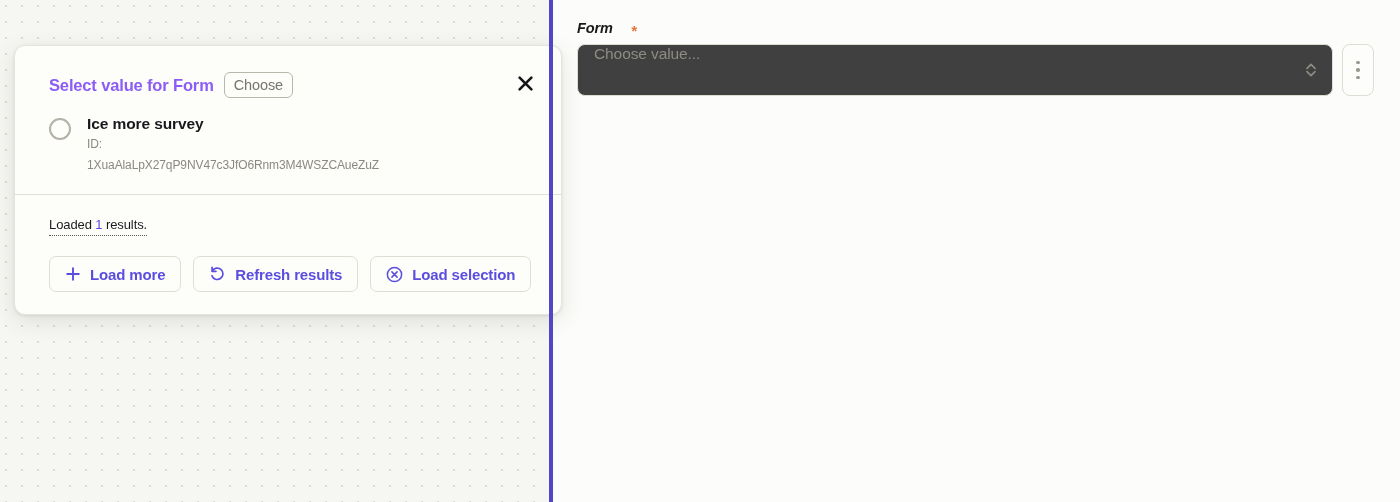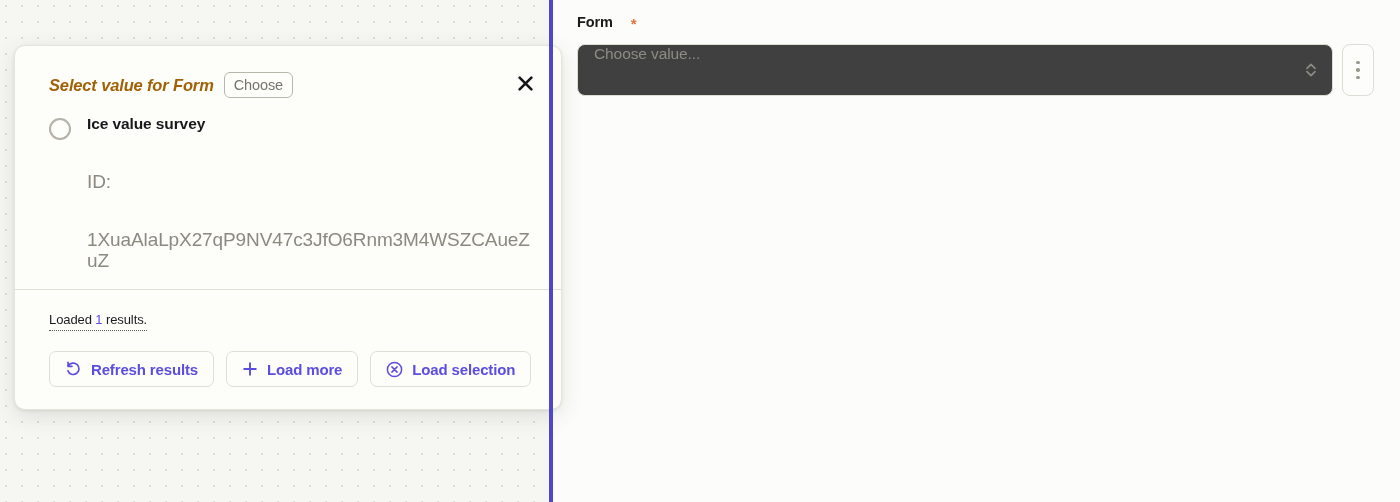--- a/index.html
+++ b/index.html
@@ -46,24 +46,25 @@
   .form-pane {
     position: relative;
     flex: 1 1 auto;
     height: 502px;
     background: #fcfcfa;
     padding: 14px 26px 0 28px;
   }
 
   .field-label-row {
     display: flex;
-    align-items: flex-start;
+    align-items: flex-end;
     gap: 18px;
     height: 22px;
     margin-bottom: 8px;
+    font-style: italic;
   }
   .field-label {
     font-size: 14.5px;
     font-weight: 700;
     color: #1a1a1a;
     letter-spacing: -0.1px;
   }
   .required-star {
     color: #e8743b;
     font-size: 15px;
@@ -145,23 +146,22 @@
   .popover-header {
     position: relative;
     padding: 26px 26px 16px 34px;
     display: flex;
     align-items: center;
     gap: 10px;
   }
   .popover-title {
     font-size: 16.5px;
     font-weight: 700;
-    color: #a16207;
+    color: #8b5cf6;
     letter-spacing: -0.15px;
-    font-style: italic;
   }
   .badge-static {
     display: inline-flex;
     align-items: center;
     justify-content: center;
     height: 26px;
     padding: 0 9px;
     border: 1px solid #b9b6ab;
     border-radius: 6px;
     font-size: 14.5px;
@@ -205,26 +205,25 @@
   }
   .option-texts { min-width: 0; }
   .option-title {
     font-size: 15.5px;
     font-weight: 700;
     color: #18181c;
     line-height: 20px;
     letter-spacing: -0.1px;
   }
   .option-id {
-    font-size: 19px;
+    font-size: 12px;
     color: #8b8980;
     line-height: 21px;
     letter-spacing: -0.1px;
     word-break: break-all;
-    margin-top: 37px;
   }
 
   .divider {
     height: 1px;
     background: #e2e0d6;
     width: 100%;
   }
 
   .popover-footer {
     padding: 20px 26px 22px 34px;
@@ -280,55 +279,55 @@
           <svg width="19" height="19" viewBox="0 0 19 19" aria-hidden="true">
             <path d="M3.6 3.6 L15.4 15.4 M15.4 3.6 L3.6 15.4" stroke="currentColor" stroke-width="2.6" stroke-linecap="round"></path>
           </svg>
         </button>
       </div>
 
       <div class="options-list">
         <div class="option-row">
           <span class="radio"></span>
           <span class="option-texts">
-            <div class="option-title">Ice value survey</div>
+            <div class="option-title">Ice more survey</div>
             <div class="option-id">ID:</div>
             <div class="option-id">1XuaAlaLpX27qP9NV47c3JfO6Rnm3M4WSZCAueZuZ</div>
           </span>
         </div>
       </div>
 
       <div class="divider"></div>
 
       <div class="popover-footer">
         <div class="loaded-line"><span>Loaded </span><span class="loaded-count">1</span><span> results.</span></div>
 
         <div class="footer-buttons">
+
+          <button class="pill-btn">
+            <span>
+              <svg width="16" height="16" viewBox="0 0 16 16" aria-hidden="true">
+                <path d="M8 2.2 V13.8 M2.2 8 H13.8" stroke="#5b4de0" stroke-width="1.9" stroke-linecap="round"></path>
+              </svg>
+            </span>
+            <span>Load more</span>
+          </button>
 
           <button class="pill-btn">
             <span>
               <svg width="17" height="17" viewBox="0 0 17 17" aria-hidden="true">
                 <path d="M3.3 5.0 A5.7 5.7 0 1 1 2.9 9.7" stroke="#5b4de0" stroke-width="1.7" fill="none" stroke-linecap="round"></path>
                 <path d="M3.1 1.4 L3.1 5.3 L7.0 5.3" stroke="#5b4de0" stroke-width="1.7" fill="none" stroke-linecap="round" stroke-linejoin="round"></path>
               </svg>
             </span>
             <span>Refresh results</span>
           </button>
 
           <button class="pill-btn">
             <span>
-              <svg width="16" height="16" viewBox="0 0 16 16" aria-hidden="true">
-                <path d="M8 2.2 V13.8 M2.2 8 H13.8" stroke="#5b4de0" stroke-width="1.9" stroke-linecap="round"></path>
-              </svg>
-            </span>
-            <span>Load more</span>
-          </button>
-
-          <button class="pill-btn">
-            <span>
               <svg width="17" height="17" viewBox="0 0 17 17" aria-hidden="true">
                 <circle cx="8.5" cy="8.5" r="7.1" stroke="#5b4de0" stroke-width="1.5" fill="none"></circle>
                 <path d="M5.9 5.9 L11.1 11.1 M11.1 5.9 L5.9 11.1" stroke="#5b4de0" stroke-width="1.5" stroke-linecap="round"></path>
               </svg>
             </span>
             <span>Load selection</span>
           </button>
 
         </div>
       </div>

